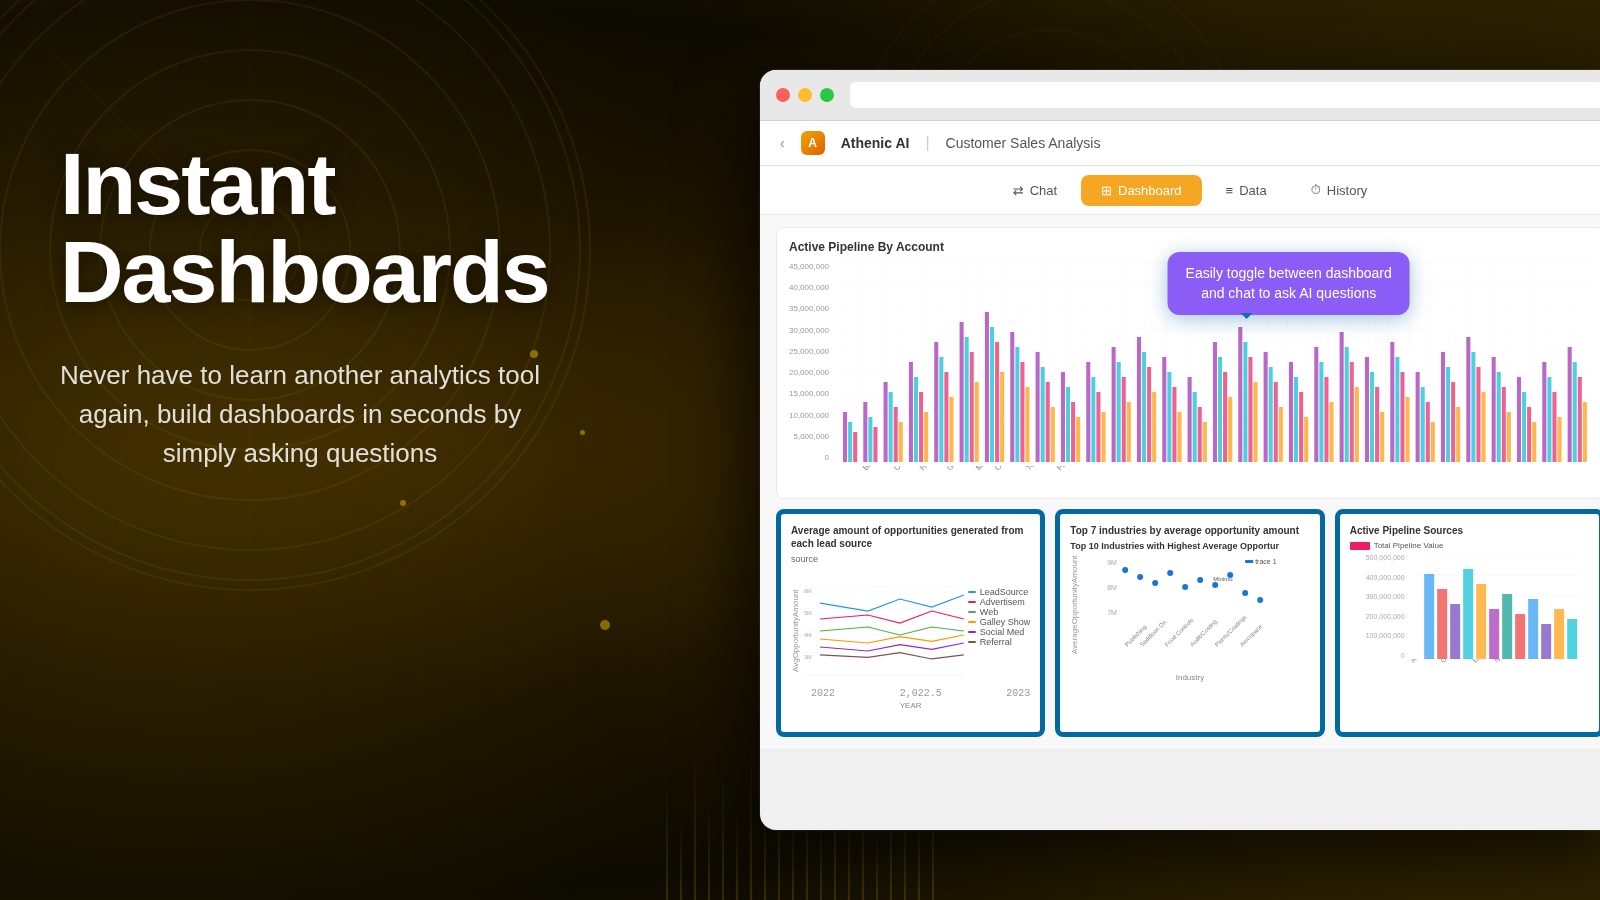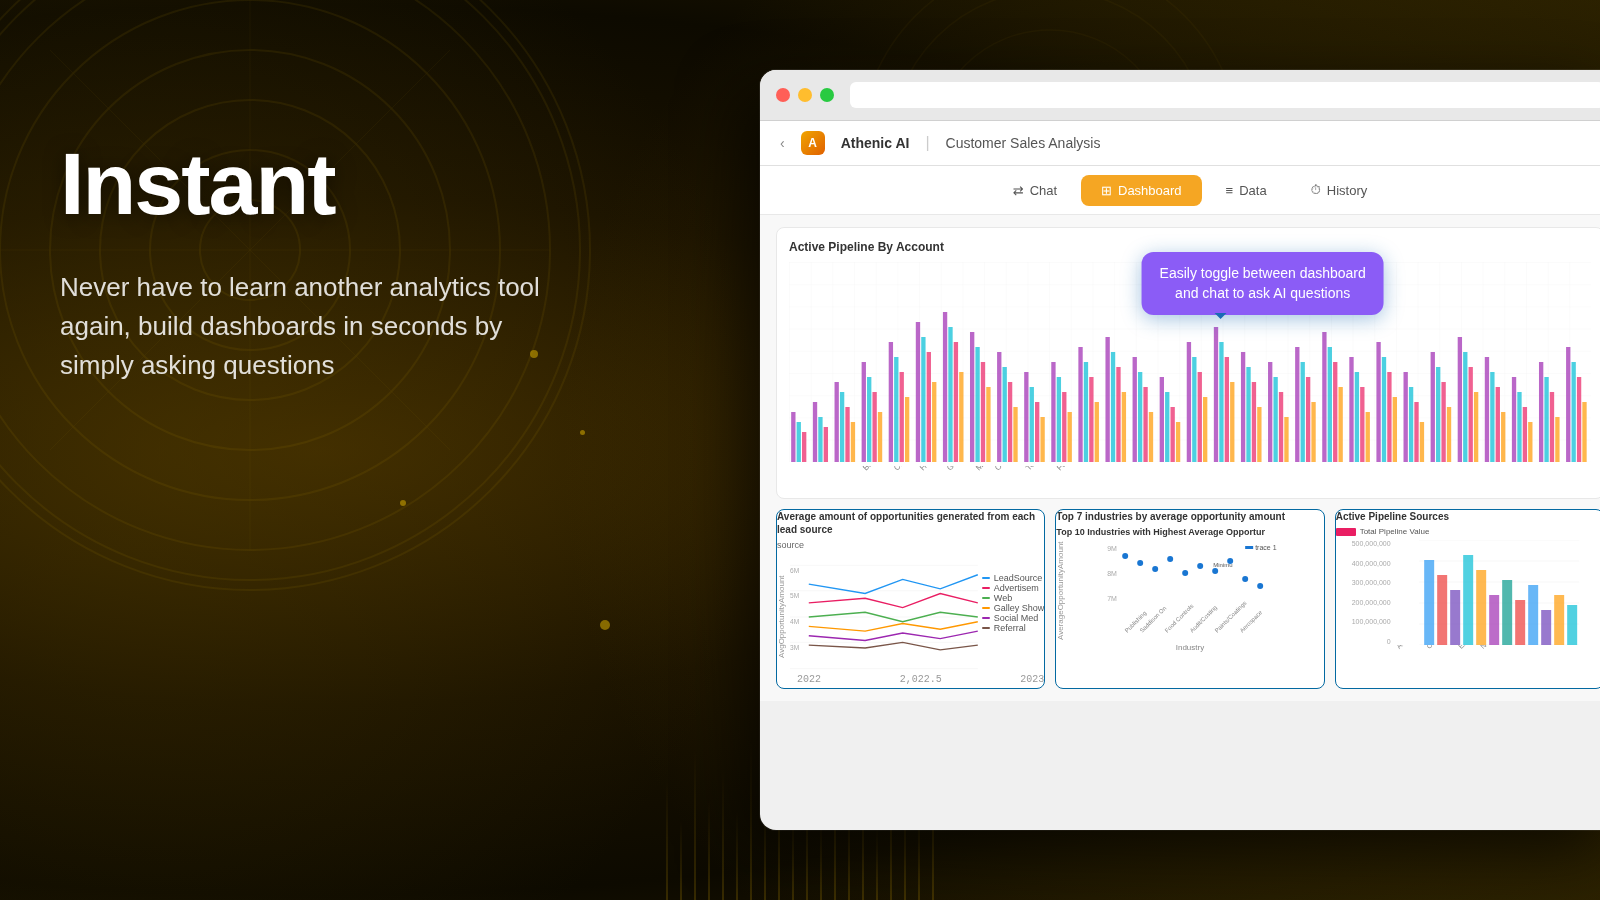--- a/index.html
+++ b/index.html
@@ -86,20 +86,21 @@
       margin-bottom: 40px;
       text-shadow: 0 2px 20px rgba(0,0,0,0.5);
     }
 
     .subtitle {
       font-size: 26px;
       color: rgba(255,255,255,0.85);
       line-height: 1.5;
       font-weight: 400;
       max-width: 480px;
+      text-align: center;
     }
 
     
     .dot {
       position: absolute;
       border-radius: 50%;
       background: rgba(200,160,0,0.6);
     }
 
     
@@ -280,22 +281,23 @@
     
     .bottom-charts {
       display: grid;
       grid-template-columns: 1fr 1fr 1fr;
       gap: 10px;
     }
 
     .chart-card {
       background: #ffffff;
       border-radius: 8px;
-      border: 1px solid #0369a1;
-      height: 180px;
+      padding: 10px;
+      border: 5px solid #0369a1;
+      height: 228px;
       overflow: hidden;
     }
 
     .chart-card-title {
       font-size: 10px;
       font-weight: 600;
       color: #333;
       margin-bottom: 4px;
       line-height: 1.3;
     }
@@ -381,20 +383,21 @@
 
   <div class="dot" style="width:8px;height:8px;top:350px;left:530px;"></div>
   <div class="dot" style="width:6px;height:6px;top:500px;left:400px;"></div>
   <div class="dot" style="width:10px;height:10px;top:620px;left:600px;"></div>
   <div class="dot" style="width:5px;height:5px;top:430px;left:580px;"></div>
 </div>
 
 <div class="left-content">
   <h1 class="main-title">
     <span>Instant</span><br>
+    <span>Dashboards</span>
   </h1>
   <p class="subtitle">Never have to learn another analytics tool again, build dashboards in seconds by simply asking questions</p>
 </div>
 
 <div class="dashboard-container">
 
   <div class="browser-chrome">
     <div class="traffic-light tl-red"></div>
     <div class="traffic-light tl-yellow"></div>
     <div class="traffic-light tl-green"></div>
@@ -428,20 +431,32 @@
     </div>
   </div>
 
   <div class="dashboard-content">
 
     <div class="main-chart-area">
       <div class="section-title">Active Pipeline By Account</div>
 
       <div style="display:flex; gap:8px;">
 
+        <div style="display:flex;flex-direction:column;justify-content:space-between;align-items:flex-end;padding-right:4px;height:200px;">
+          <span style="font-size:8px;color:#999">45,000,000</span>
+          <span style="font-size:8px;color:#999">40,000,000</span>
+          <span style="font-size:8px;color:#999">35,000,000</span>
+          <span style="font-size:8px;color:#999">30,000,000</span>
+          <span style="font-size:8px;color:#999">25,000,000</span>
+          <span style="font-size:8px;color:#999">20,000,000</span>
+          <span style="font-size:8px;color:#999">15,000,000</span>
+          <span style="font-size:8px;color:#999">10,000,000</span>
+          <span style="font-size:8px;color:#999">5,000,000</span>
+          <span style="font-size:8px;color:#999">0</span>
+        </div>
 
         <div style="flex:1;position:relative;">
           <svg width="100%" height="200" viewBox="0 0 740 200" preserveAspectRatio="none">
             <defs>
               <pattern id="grid" width="20" height="22.2" patternUnits="userSpaceOnUse">
                 <path d="M 20 0 L 0 0 0 22.2" fill="none" stroke="#f0f0f0" stroke-width="0.5"></path>
               </pattern>
             </defs>
             <rect width="100%" height="100%" fill="url(#grid)"></rect>
 
@@ -716,21 +731,21 @@
 
               <text x="15" y="95" font-size="6" fill="#888" transform="rotate(-45,15,85)">Publishing</text>
               <text x="30" y="95" font-size="6" fill="#888" transform="rotate(-45,30,85)">Saddison On</text>
               <text x="55" y="95" font-size="6" fill="#888" transform="rotate(-45,55,85)">Food Controls</text>
               <text x="80" y="95" font-size="6" fill="#888" transform="rotate(-45,80,85)">Audit/Costing</text>
               <text x="105" y="95" font-size="6" fill="#888" transform="rotate(-45,105,85)">Paints/Coatings</text>
               <text x="130" y="95" font-size="6" fill="#888" transform="rotate(-45,130,85)">Aerospace</text>
             </svg>
           </div>
         </div>
-        <div style="text-align:center;font-size:8px;color:#888;margin-top:2px;">Industry</div>
+        <div style="text-align:center;font-size:8px;color:#888;margin-top:18px;">Industry</div>
       </div>
 
       <div class="chart-card">
         <div class="chart-card-title">Active Pipeline Sources</div>
         <div style="display:flex;align-items:center;gap:4px;margin-bottom:4px;">
           <div style="width:20px;height:8px;background:#E91E63;border-radius:1px;"></div>
           <span style="font-size:8px;color:#555;">Total Pipeline Value</span>
         </div>
         <div style="display:flex;gap:4px;height:105px;">
           <div style="display:flex;flex-direction:column;justify-content:space-between;font-size:7px;color:#aaa;text-align:right;width:55px;">

